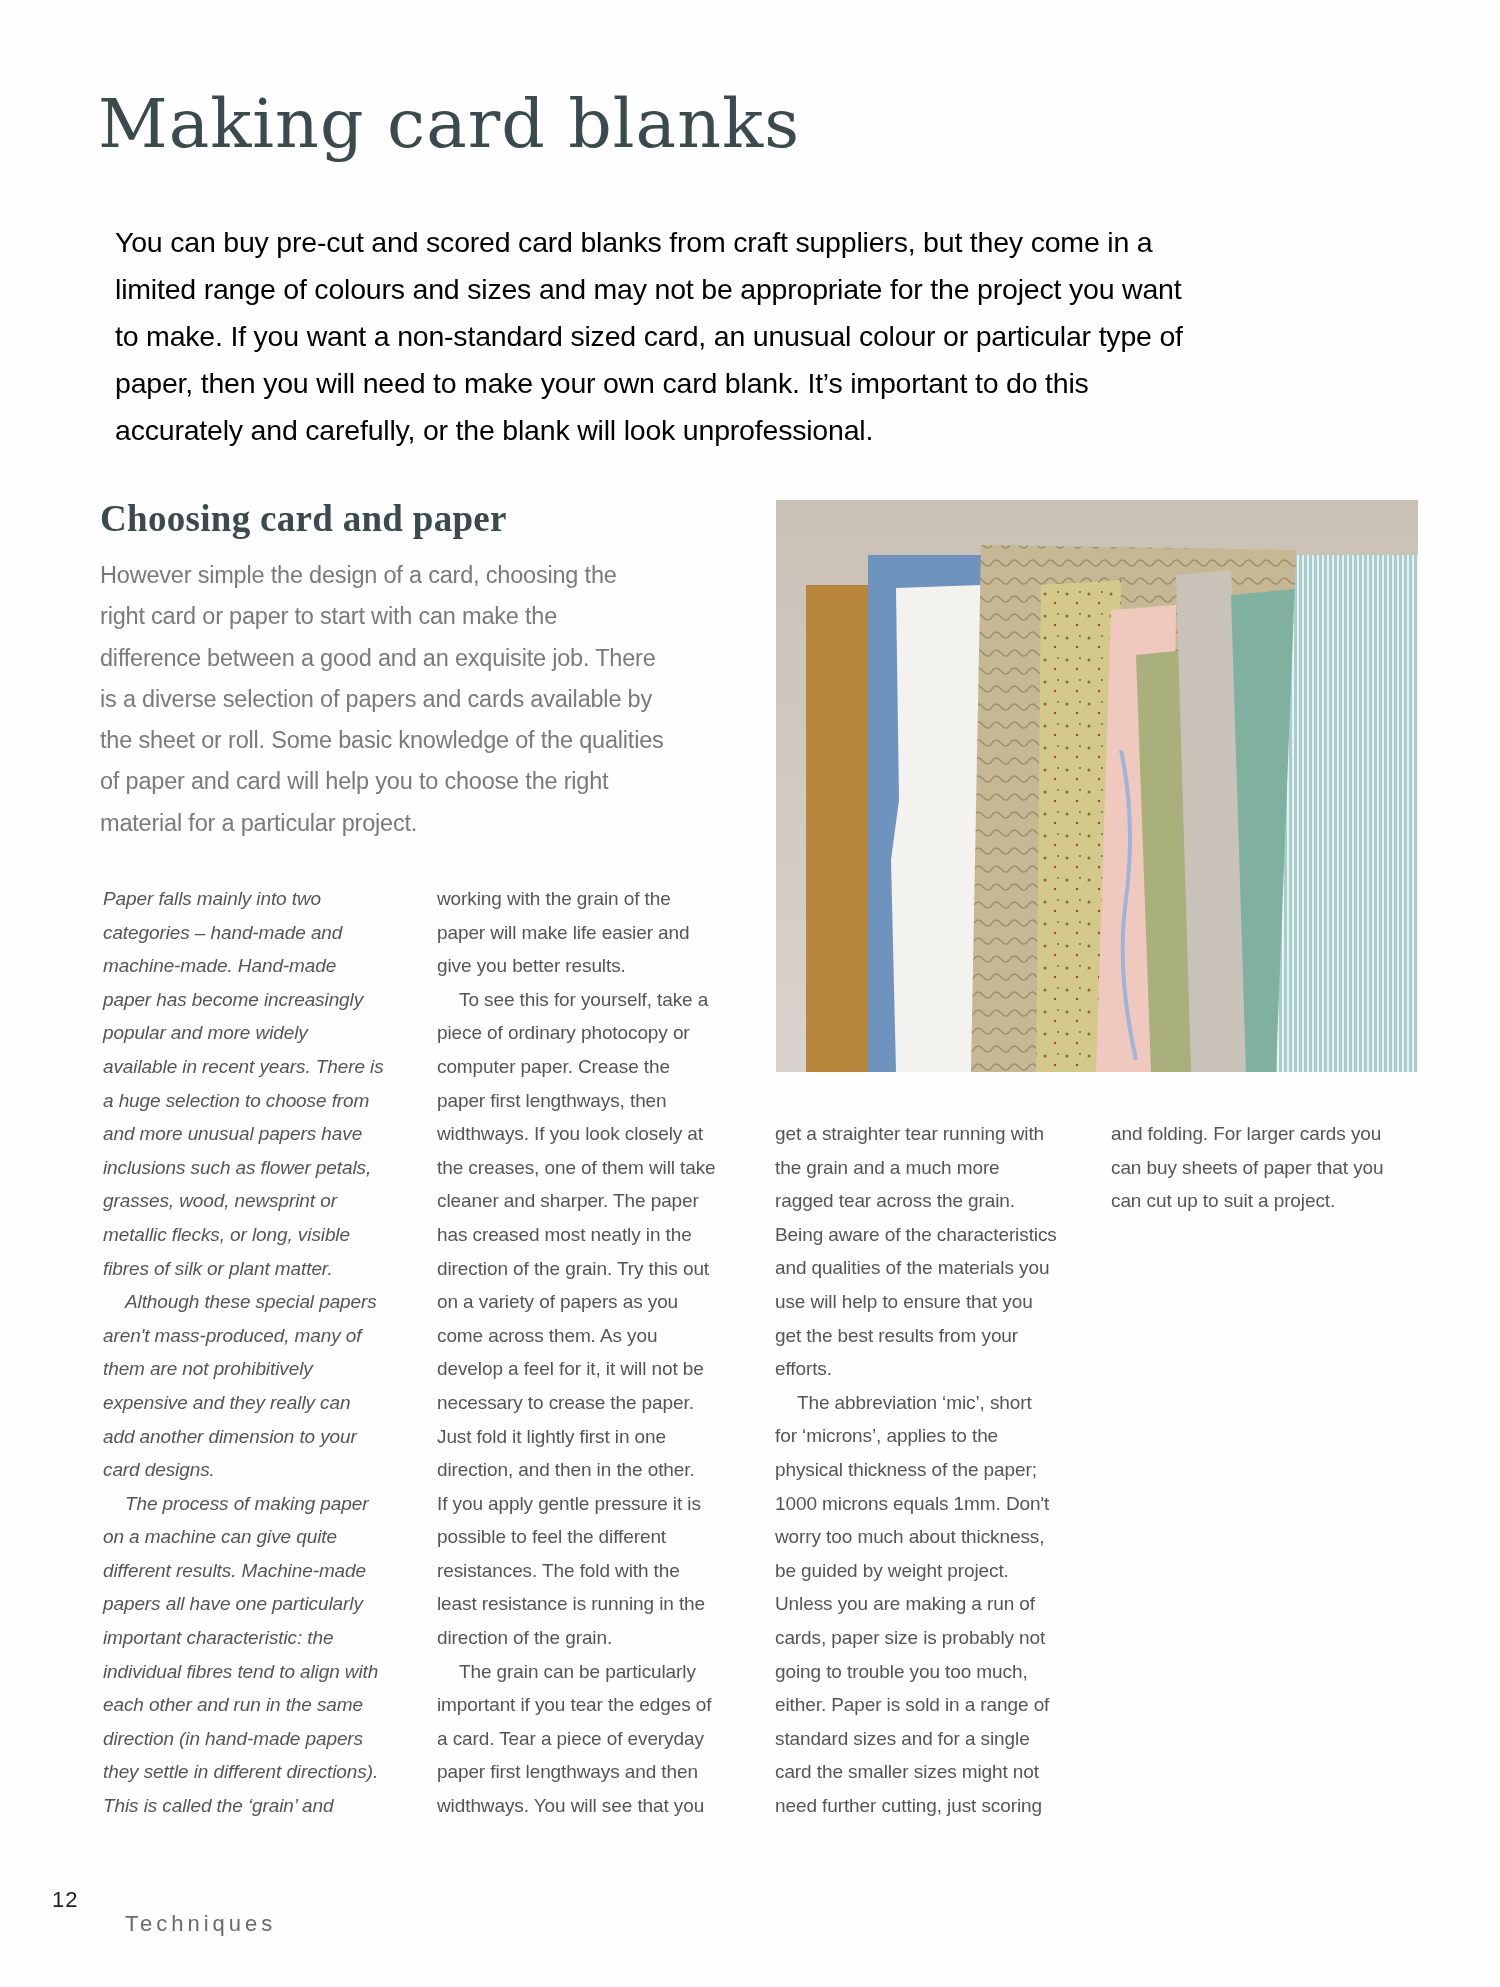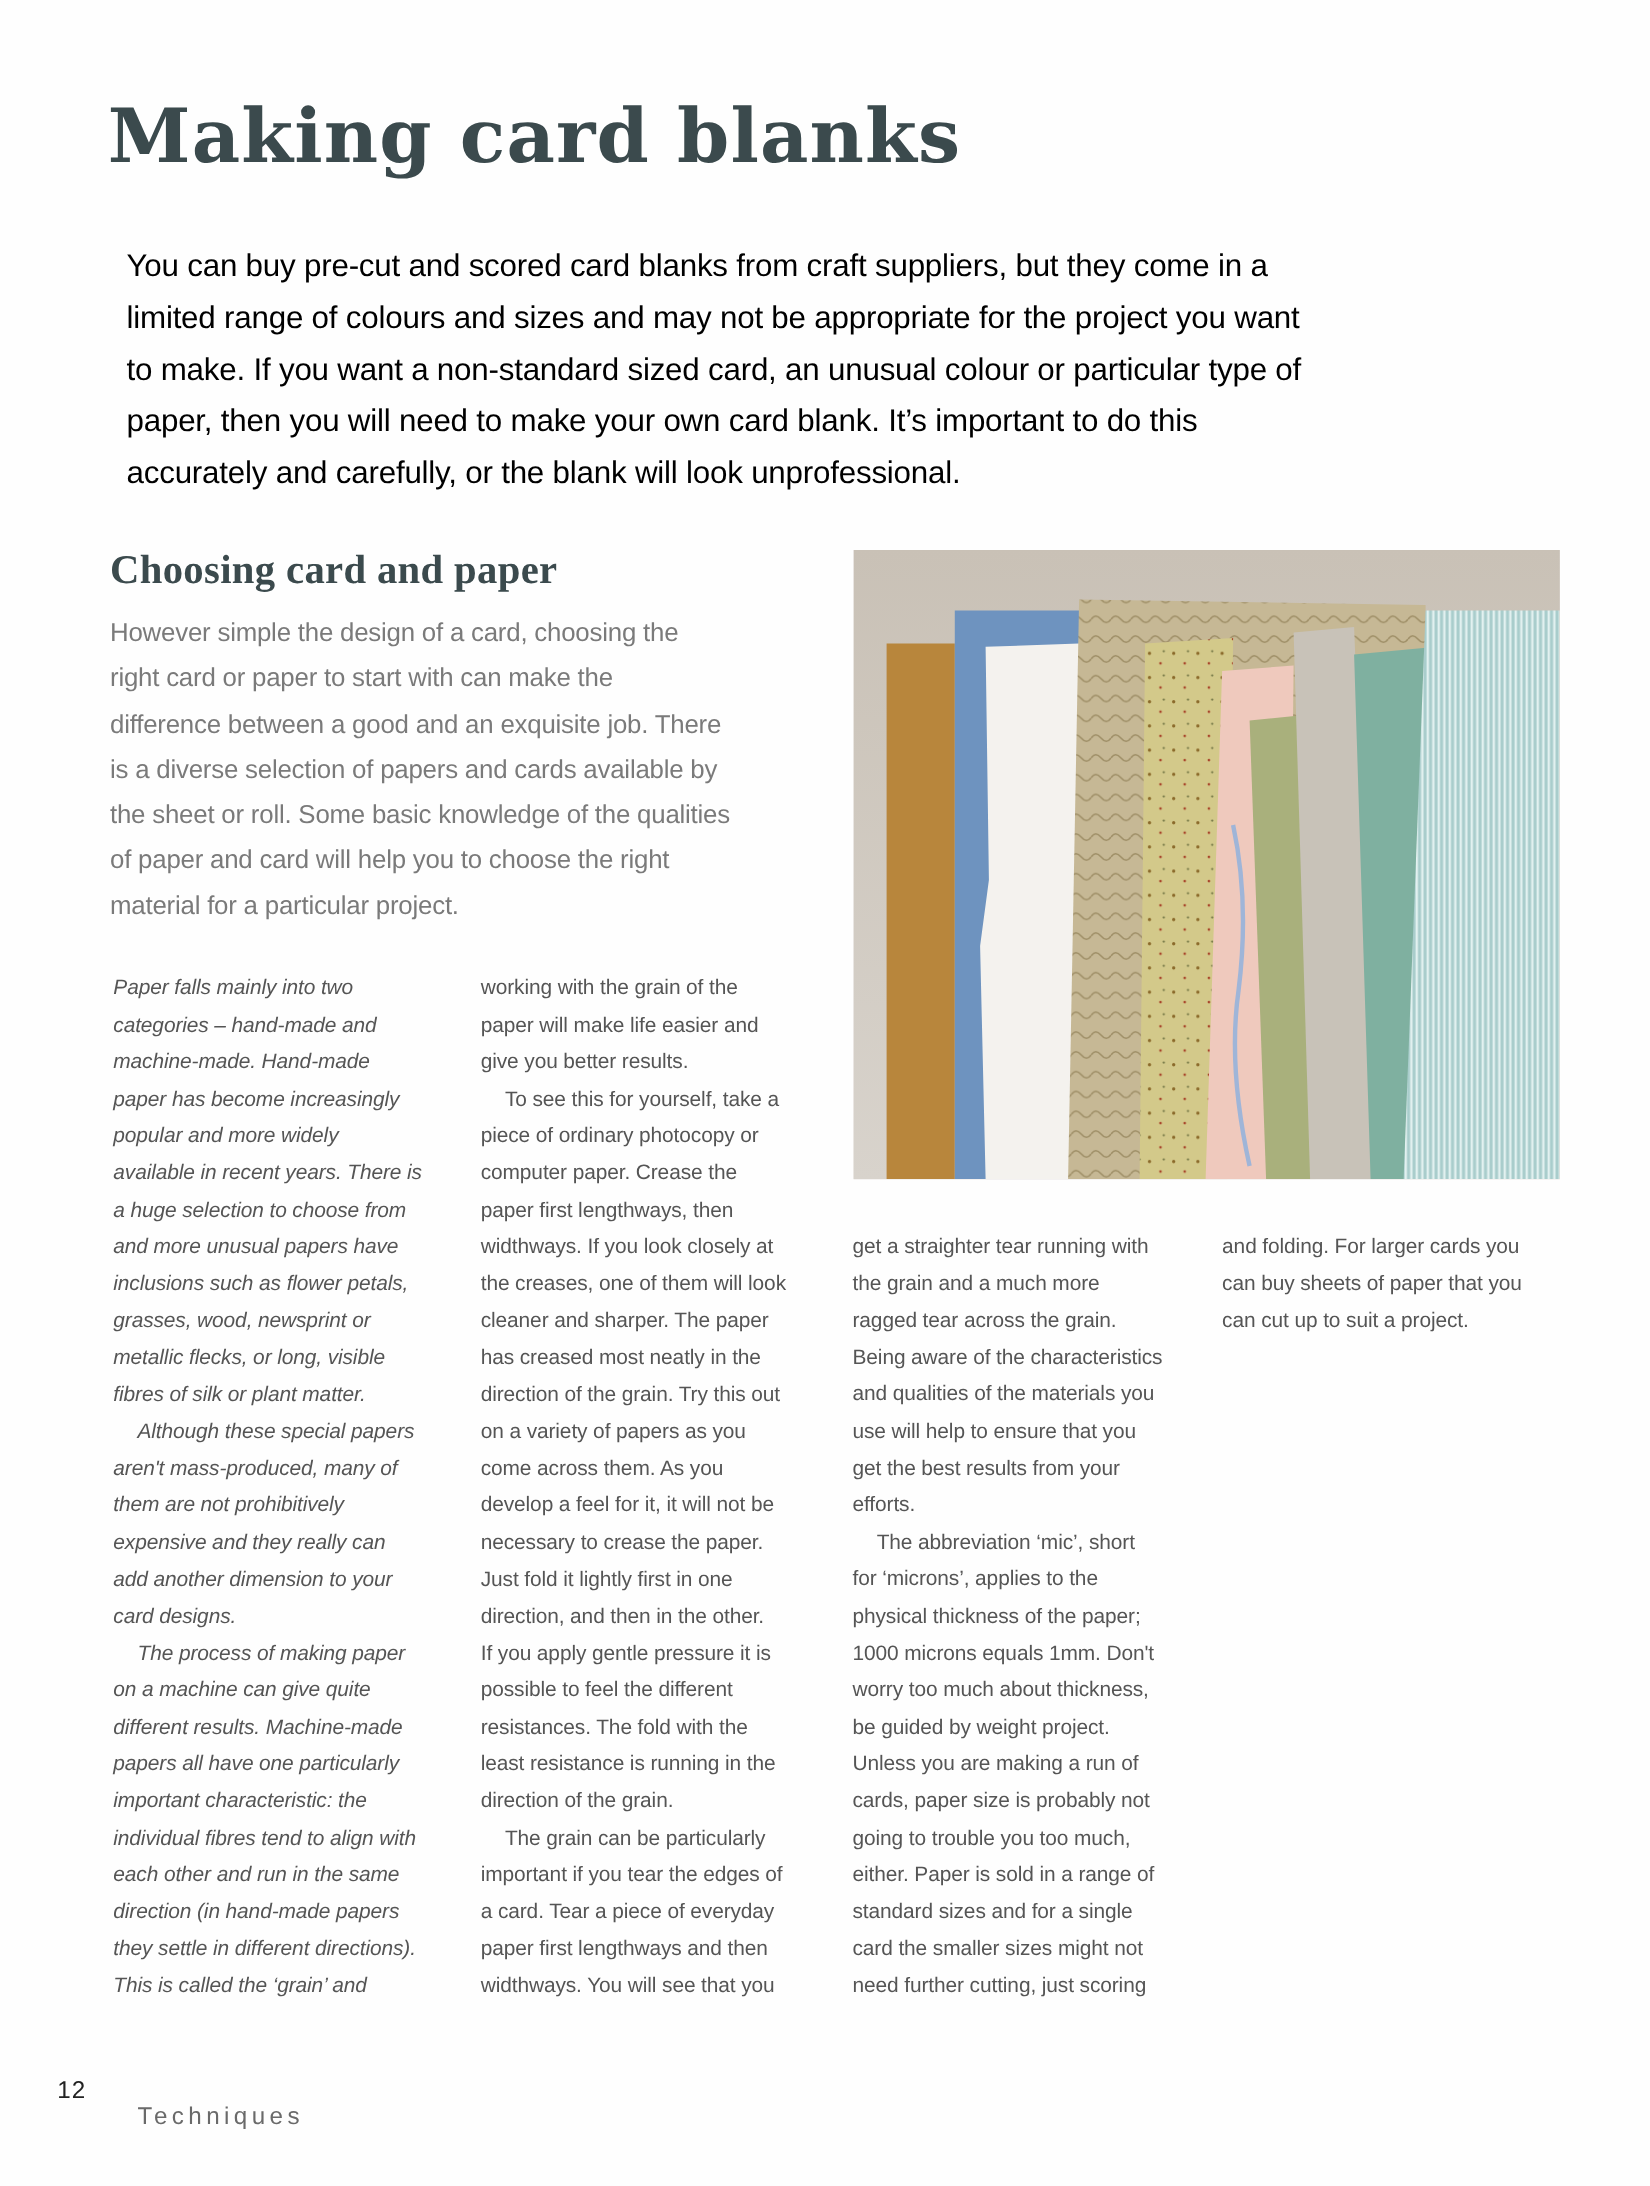--- a/index.html
+++ b/index.html
@@ -5,21 +5,21 @@
   html, body { margin: 0; padding: 0; background: #ffffff; }
   body {
     width: 1500px; height: 1987px; position: relative; overflow: hidden;
     font-family: "Liberation Sans", "DejaVu Sans", sans-serif;
   }
   .page { position: absolute; inset: 0; background: #fefefe; }
 
   .main-title {
     position: absolute; left: 98px; top: 82px; margin: 0;
     font-family: "DejaVu Serif", "Liberation Serif", serif;
-    font-weight: bold; font-size: 68px; line-height: 84px;
+    font-weight: normal; font-size: 68px; line-height: 84px;
     color: #3b4a4d; letter-spacing: 1px; white-space: nowrap;
   }
   .intro {
     position: absolute; left: 101px; top: 205px; width: 1260px; margin: 14px;
     font-size: 28.5px; line-height: 47px; color: #000000;
     letter-spacing: -0.2px;
   }
   .intro span.line { display: block; white-space: nowrap; }
 
   .sub-title {
@@ -169,21 +169,21 @@
 
   <div class="col col2">
     <span class="line">working with the grain of the</span>
     <span class="line">paper will make life easier and</span>
     <span class="line">give you better results.</span>
     <span class="line indent">To see this for yourself, take a</span>
     <span class="line">piece of ordinary photocopy or</span>
     <span class="line">computer paper. Crease the</span>
     <span class="line">paper first lengthways, then</span>
     <span class="line">widthways. If you look closely at</span>
-    <span class="line">the creases, one of them will look</span>
+    <span class="line">the creases, one of them will take</span>
     <span class="line">cleaner and sharper. The paper</span>
     <span class="line">has creased most neatly in the</span>
     <span class="line">direction of the grain. Try this out</span>
     <span class="line">on a variety of papers as you</span>
     <span class="line">come across them. As you</span>
     <span class="line">develop a feel for it, it will not be</span>
     <span class="line">necessary to crease the paper.</span>
     <span class="line">Just fold it lightly first in one</span>
     <span class="line">direction, and then in the other.</span>
     <span class="line">If you apply gentle pressure it is</span>

